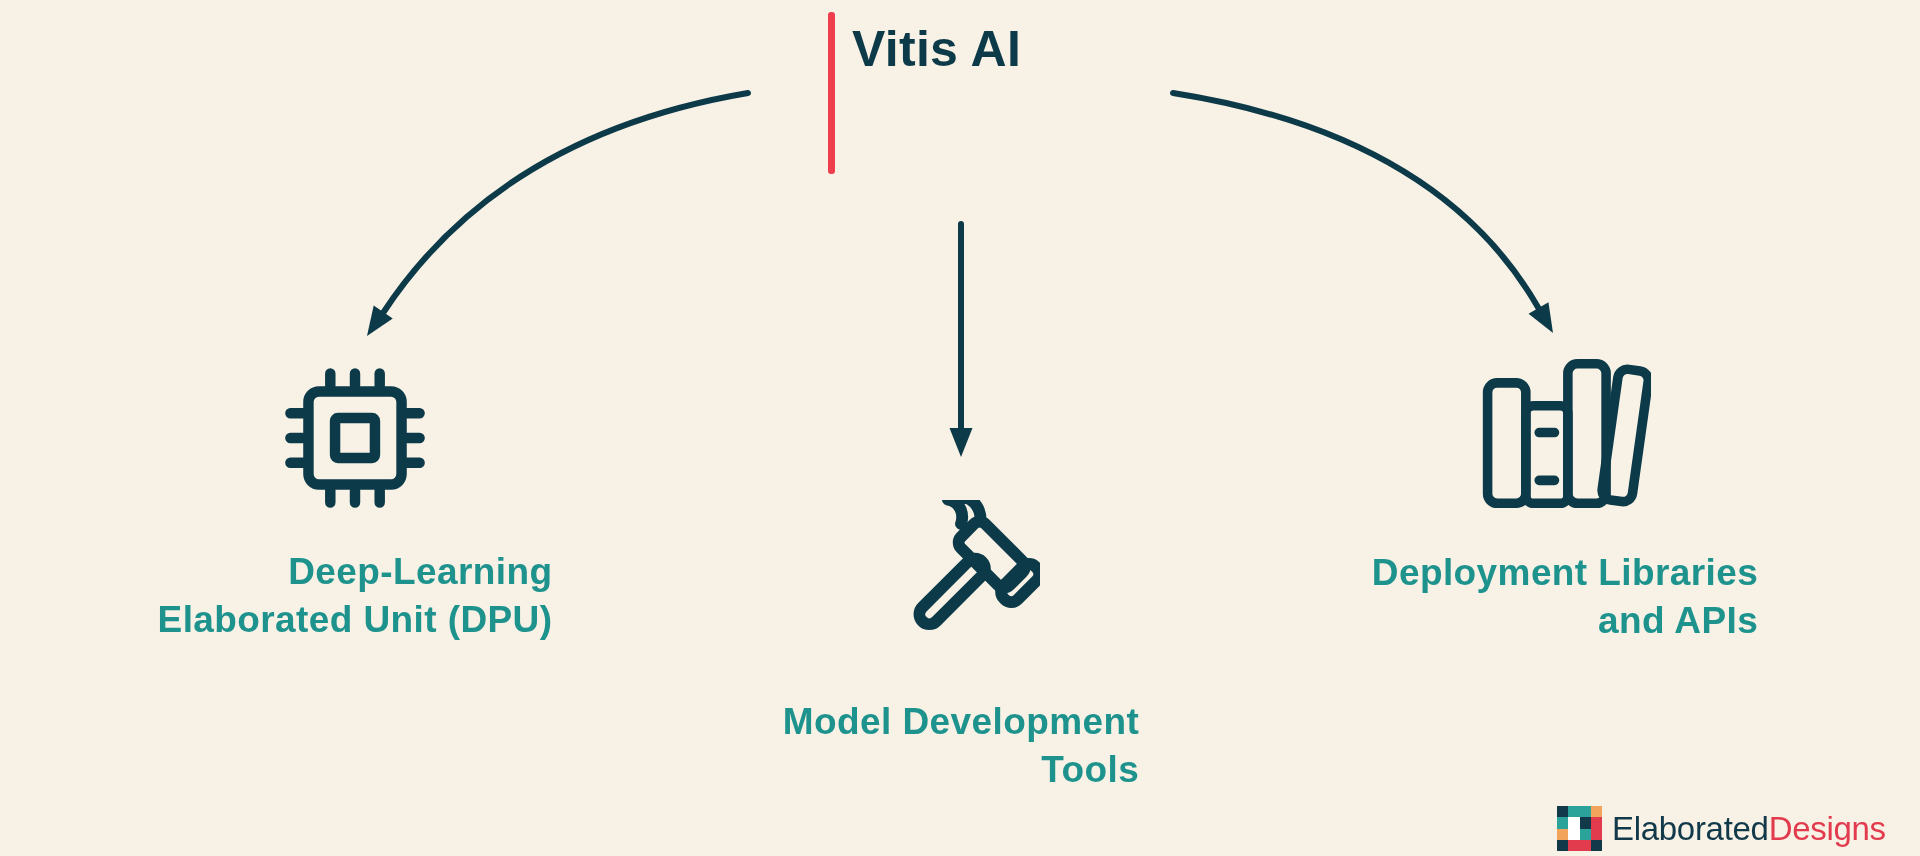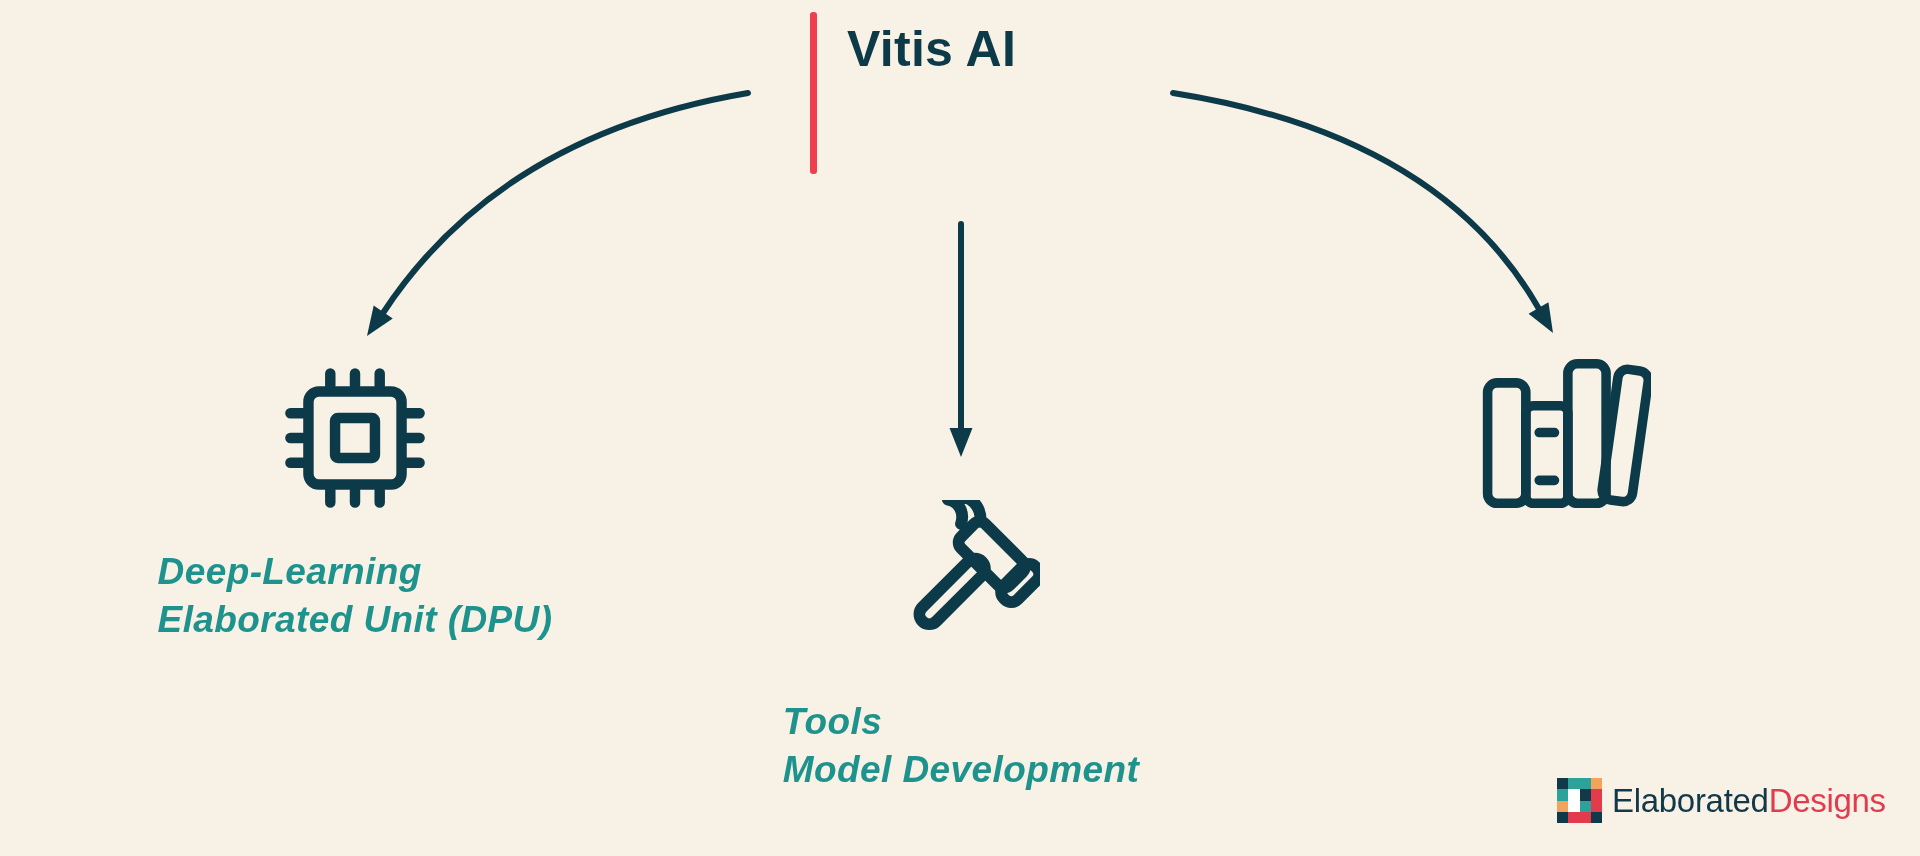--- a/index.html
+++ b/index.html
@@ -21,24 +21,24 @@
     font-family: "Liberation Sans", sans-serif;
   }
   .arrows {
     position: absolute;
     inset: 0;
     width: 1920px;
     height: 856px;
   }
   .title-block {
     position: absolute;
-    left: 810px;
+    left: 828px;
     top: 12px;
     display: flex;
-    gap: 30px;
+    gap: 17px;
     text-align: right;
   }
   .title-rule {
     width: 7px;
     height: 162px;
     background: var(--red);
     border-radius: 3px;
     flex: none;
   }
   .title-text {
@@ -57,30 +57,29 @@
   }
   .node-dpu    { left: 140px;  top: 362px; width: 430px; }
   .node-tools  { left: 760px;  top: 500px; width: 402px; }
   .node-deploy { left: 1360px; top: 358px; width: 410px; }
   .node-label {
     font-size: 37px;
     line-height: 48px;
     font-weight: 700;
     letter-spacing: 0.4px;
     color: var(--teal);
-    text-align: left;
-    font-style: italic;
+    text-align: right;
   }
   .node-dpu    .node-label { margin-top: 34px; }
   .node-tools  .node-label { margin-top: 40px; }
   .node-deploy .node-label { margin-top: 38px; }
   .brand {
     position: absolute;
     left: 1557px;
-    top: 778px;
+    top: 806px;
     display: flex;
     align-items: center;
     gap: 10px;
   }
   .logo-mosaic {
     width: 45px;
     height: 45px;
     display: grid;
     grid-template-columns: repeat(4, 1fr);
     grid-template-rows: repeat(4, 1fr);
@@ -140,35 +139,39 @@
   <div class="node node-tools">
     <svg width="158" height="158" viewBox="0 0 120 120" xmlns="http://www.w3.org/2000/svg" aria-hidden="true">
       <g transform="rotate(45 60 62)" fill="none" stroke="var(--ink)" stroke-width="9" stroke-linecap="round" stroke-linejoin="round">
         <rect x="53" y="40" width="15" height="64" rx="7.5"></rect>
         <rect x="36" y="18" width="52" height="26" rx="6"></rect>
         <rect x="85" y="14" width="15" height="34" rx="7"></rect>
         <path d="M38,19 C28,8 12,12 9,25 C16,20 25,23 29,31"></path>
       </g>
     </svg>
     <div class="node-label">
+      <div>Model Development</div>
       <div>Tools</div>
-      <div>Model Development</div>
     </div>
   </div>
 
   <div class="node node-deploy">
     <svg width="172" height="153" viewBox="0 0 180 160" xmlns="http://www.w3.org/2000/svg" aria-hidden="true">
       <g fill="none" stroke="var(--ink)" stroke-width="10" stroke-linecap="round" stroke-linejoin="round">
         <rect x="9" y="26" width="40" height="126" rx="10"></rect>
         <rect x="49" y="50" width="44" height="102" rx="8"></rect>
         <path d="M63,78 H79 M63,128 H79"></path>
         <rect x="93" y="6" width="40" height="146" rx="10"></rect>
         <rect x="137" y="12" width="32" height="138" rx="10" transform="rotate(8 153 81)"></rect>
       </g>
     </svg>
+    <div class="node-label">
+      <div>Deployment Libraries</div>
+      <div>and APIs</div>
+    </div>
   </div>
 
   <div class="brand">
     <div class="logo-mosaic">
         <div style="background: rgb(18, 57, 74);"></div>
         <div style="background: rgb(43, 163, 155);"></div>
         <div style="background: rgb(43, 163, 155);"></div>
         <div style="background: rgb(242, 164, 92);"></div>
         <div style="background: rgb(43, 163, 155);"></div>
         <div style="background: rgb(255, 255, 255);"></div>

